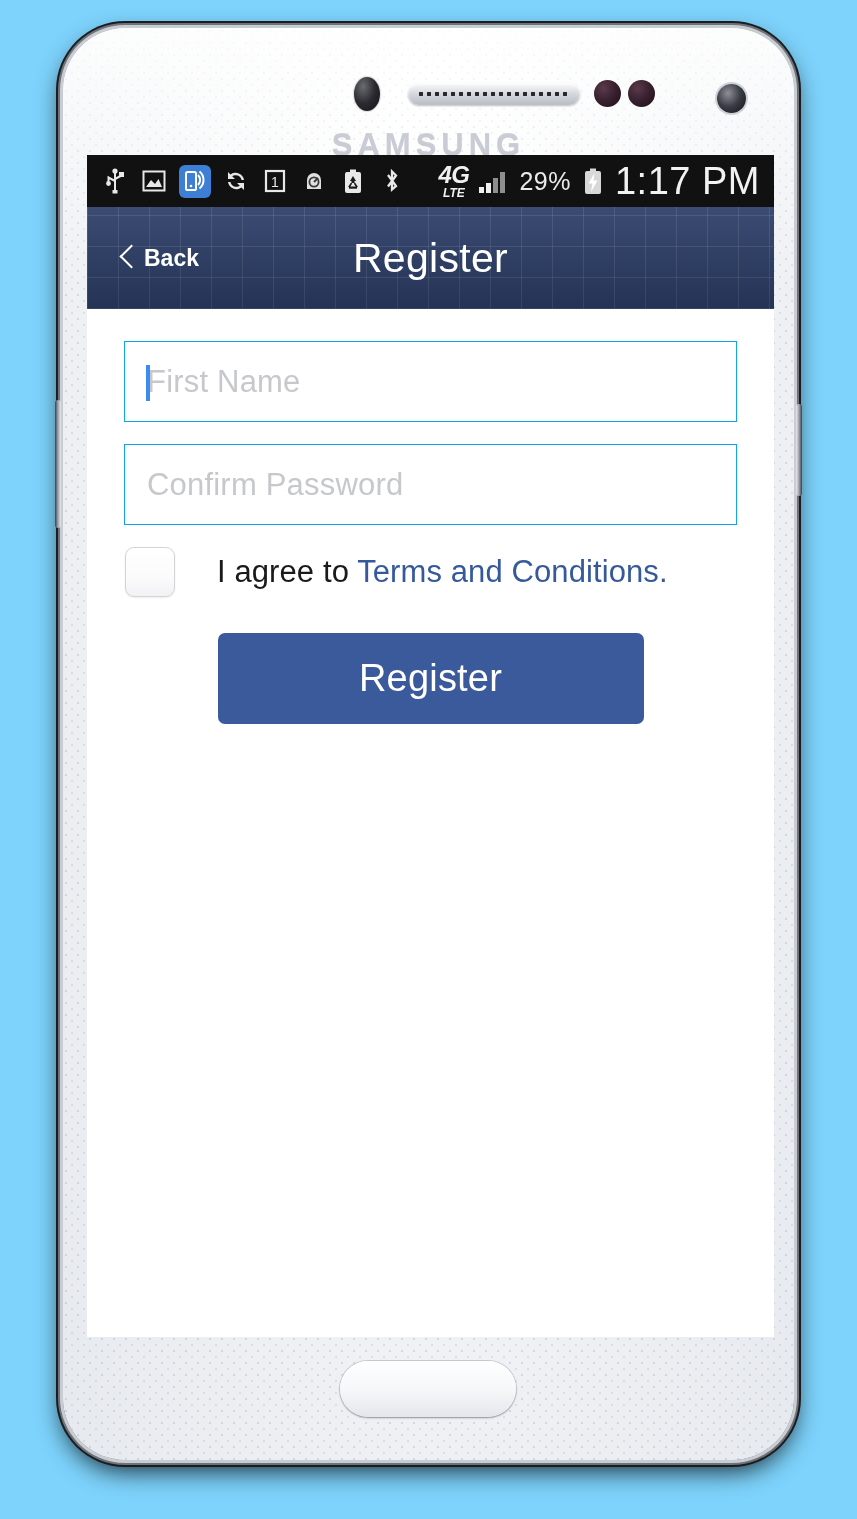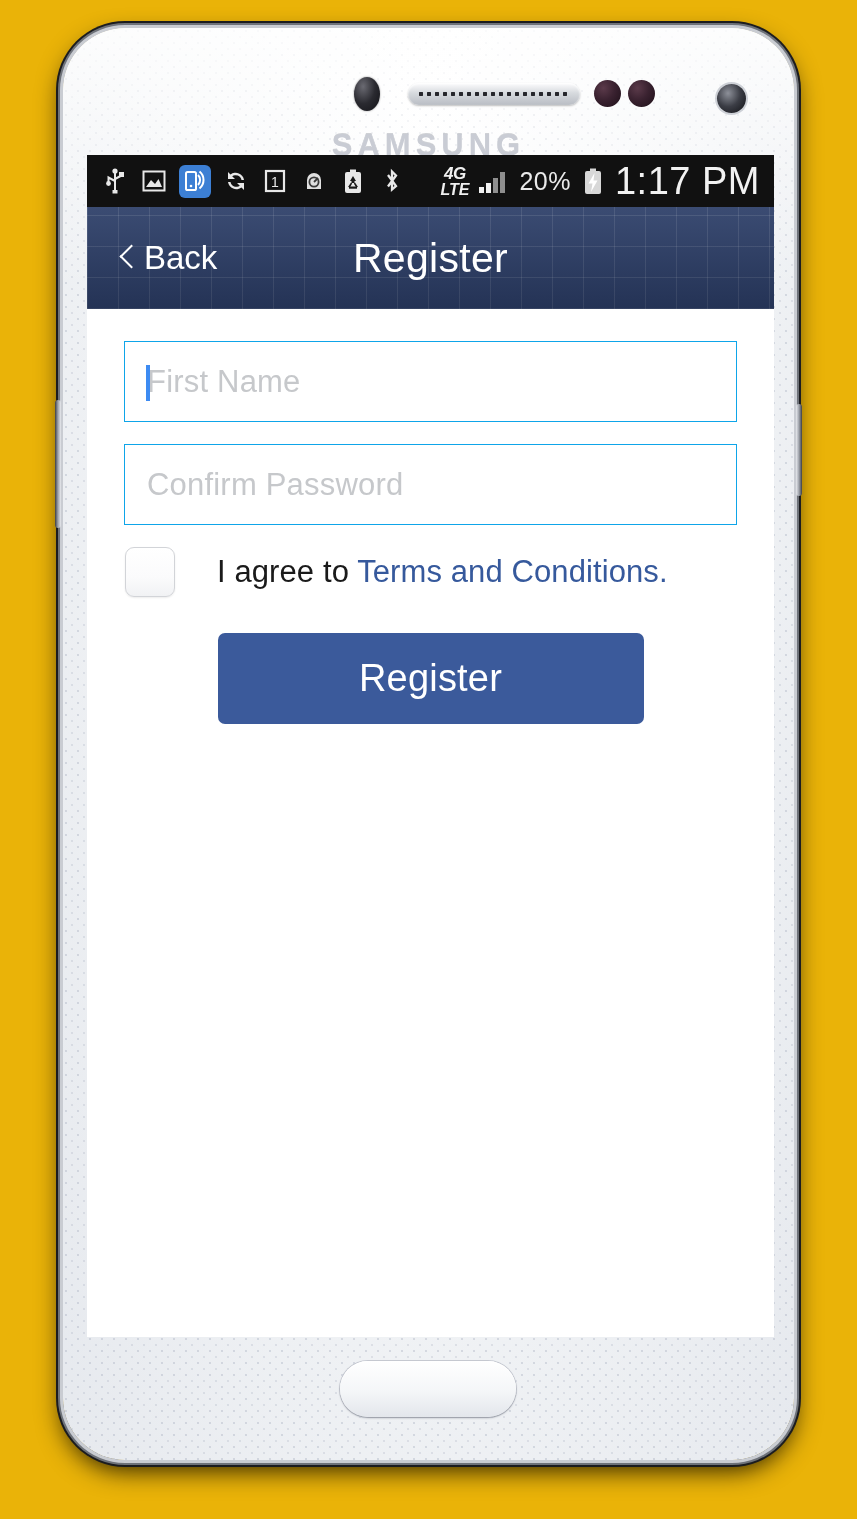--- a/index.html
+++ b/index.html
@@ -9,21 +9,21 @@
     width: 857px;
     height: 1519px;
     overflow: hidden;
     font-family: "Liberation Sans", sans-serif;
   }
 
   #stage {
     position: relative;
     width: 857px;
     height: 1519px;
-    background: #eab308;
+    background: #7dd3fc;
   }
 
   
   .phone-body {
     position: absolute;
     left: 63px;
     top: 28px;
     width: 731px;
     height: 1432px;
     border-radius: 62px;
@@ -188,22 +188,22 @@
   }
   .net-label {
     display: flex;
     flex-direction: column;
     align-items: center;
     line-height: 1;
     font-weight: bold;
     color: #f0f0f0;
     font-style: italic;
   }
-  .net-label .g4 { font-size: 17px; letter-spacing: -0.5px; text-align: center; }
-  .net-label .lte { font-size: 16px; margin-top: 0; }
+  .net-label .g4 { font-size: 24px; letter-spacing: -0.5px; text-align: center; }
+  .net-label .lte { font-size: 12px; margin-top: 0; }
   .battery-pct {
     font-size: 25px;
     color: #eaeaea;
     letter-spacing: 0.5px;
   }
   .clock {
     font-size: 38px;
     color: #f2f2f2;
     letter-spacing: 0.5px;
     padding-right: 4px;
@@ -237,22 +237,23 @@
   .chevron-left::before {
     content: "";
     position: absolute;
     left: 4px; top: 4px;
     width: 15px; height: 15px;
     border-left: 2.5px solid #ffffff;
     border-bottom: 2.5px solid #ffffff;
     transform: rotate(45deg);
   }
   .back-label {
-    font-size: 33px;
+    font-size: 23px;
     color: #ffffff;
+    font-weight: bold;
   }
   .header-title {
     width: 100%;
     text-align: center;
     font-size: 41px;
     color: #ffffff;
     letter-spacing: 0.3px;
   }
 
   
@@ -439,21 +440,21 @@
 
         <span class="sicon" style="width:34px;">
           <svg width="32" height="26" viewBox="0 0 32 26">
             <rect x="1" y="19" width="5" height="6" fill="#f0f0f0"></rect>
             <rect x="8" y="15" width="5" height="10" fill="#f0f0f0"></rect>
             <rect x="15" y="10" width="5" height="15" fill="#8e8e8e"></rect>
             <rect x="22" y="4" width="5" height="21" fill="#8e8e8e"></rect>
           </svg>
         </span>
 
-        <span class="battery-pct">20%</span>
+        <span class="battery-pct">29%</span>
 
         <span class="sicon">
           <svg width="20" height="27" viewBox="0 0 20 27">
             <rect x="7" y="0.5" width="6" height="2.5" fill="#d8d8d8"></rect>
             <rect x="2" y="3" width="16" height="23" rx="2" fill="#d8d8d8"></rect>
             <path d="M11.5 5 L5.5 15.5 L9.5 15.5 L8 24 L14.5 12.5 L10.5 12.5 Z" fill="#ffffff"></path>
           </svg>
         </span>
 
         <span class="clock">1:17 PM</span>

